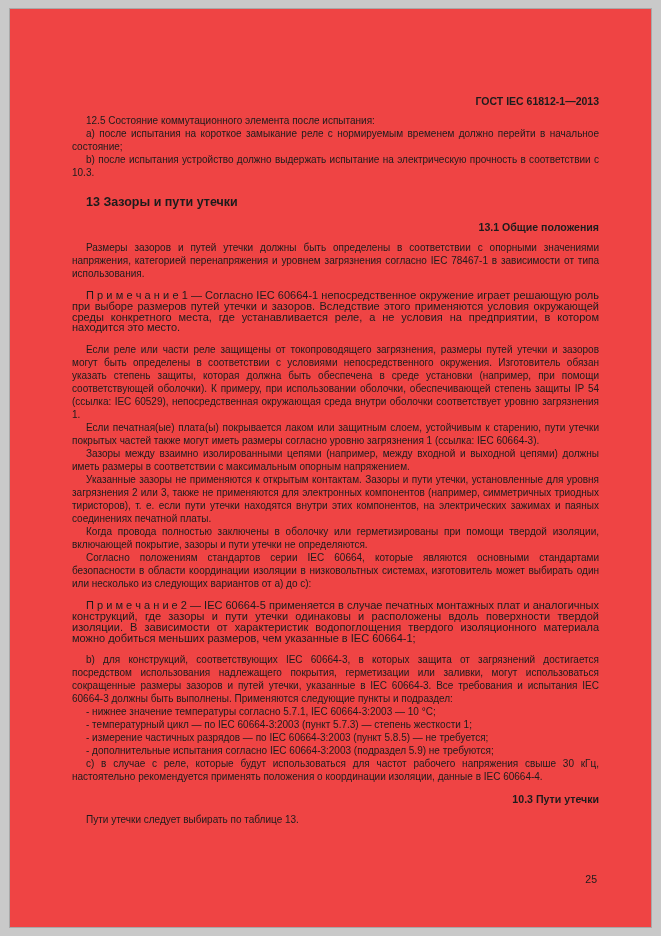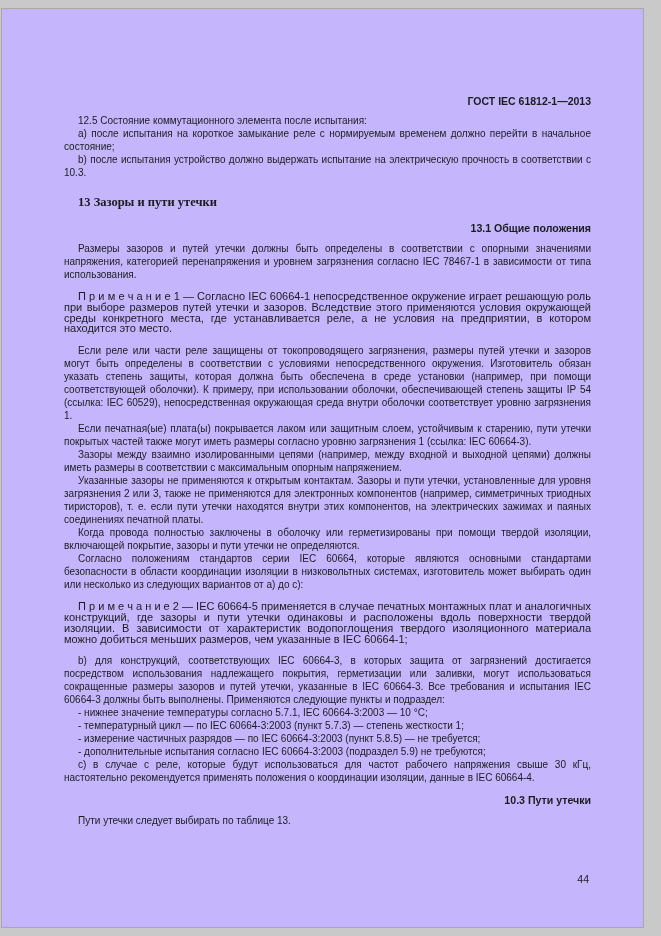--- a/index.html
+++ b/index.html
@@ -5,23 +5,23 @@
   html, body { margin: 0; padding: 0; }
   body {
     width: 661px; height: 936px;
     background: #c9c9c9;
     font-family: "Liberation Sans", sans-serif;
     position: relative;
     overflow: hidden;
   }
   .page {
     position: absolute;
-    left: 1px; top: 8px;
+    left: 9px; top: 8px;
     width: 643px; height: 920px;
-    background: #c4b5fd;
+    background: #ef4444;
     border: 1px solid #a8a8a8;
     box-sizing: border-box;
   }
   .content {
     position: absolute;
     left: 62px; right: 52px; top: 86px;
     color: #1c1c1c;
   }
   .doc-header {
     text-align: right;
@@ -42,21 +42,20 @@
     line-height: 10.8px;
     text-align: justify;
     text-indent: 14px;
     margin: 10px 0;
   }
   .h1 {
     font-size: 12.5px;
     font-weight: bold;
     text-indent: 14px;
     margin: 16px 0 12px 0;
-    font-family: Liberation Serif, serif;
   }
   .h2 {
     font-size: 10.6px;
     font-weight: bold;
     text-indent: 14px;
     margin: 10px 0 8px 0;
     text-align: right;
   }
   .page-number {
     position: absolute;
@@ -97,14 +96,14 @@
     <p class="p">- температурный цикл — по IEC 60664-3:2003 (пункт 5.7.3) — степень жесткости 1;</p>
     <p class="p">- измерение частичных разрядов — по IEC 60664-3:2003 (пункт 5.8.5) — не требуется;</p>
     <p class="p">- дополнительные испытания согласно IEC 60664-3:2003 (подраздел 5.9) не требуются;</p>
     <p class="p">c) в случае с реле, которые будут использоваться для частот рабочего напряжения свыше 30 кГц, настоятельно рекомендуется применять положения о координации изоляции, данные в IEC 60664-4.</p>
 
     <p class="h2">10.3 Пути утечки</p>
     <p class="p">Пути утечки следует выбирать по таблице 13.</p>
 
   </div>
 
-  <div class="page-number">44</div>
+  <div class="page-number">25</div>
 </div>
 
 </body></html>

